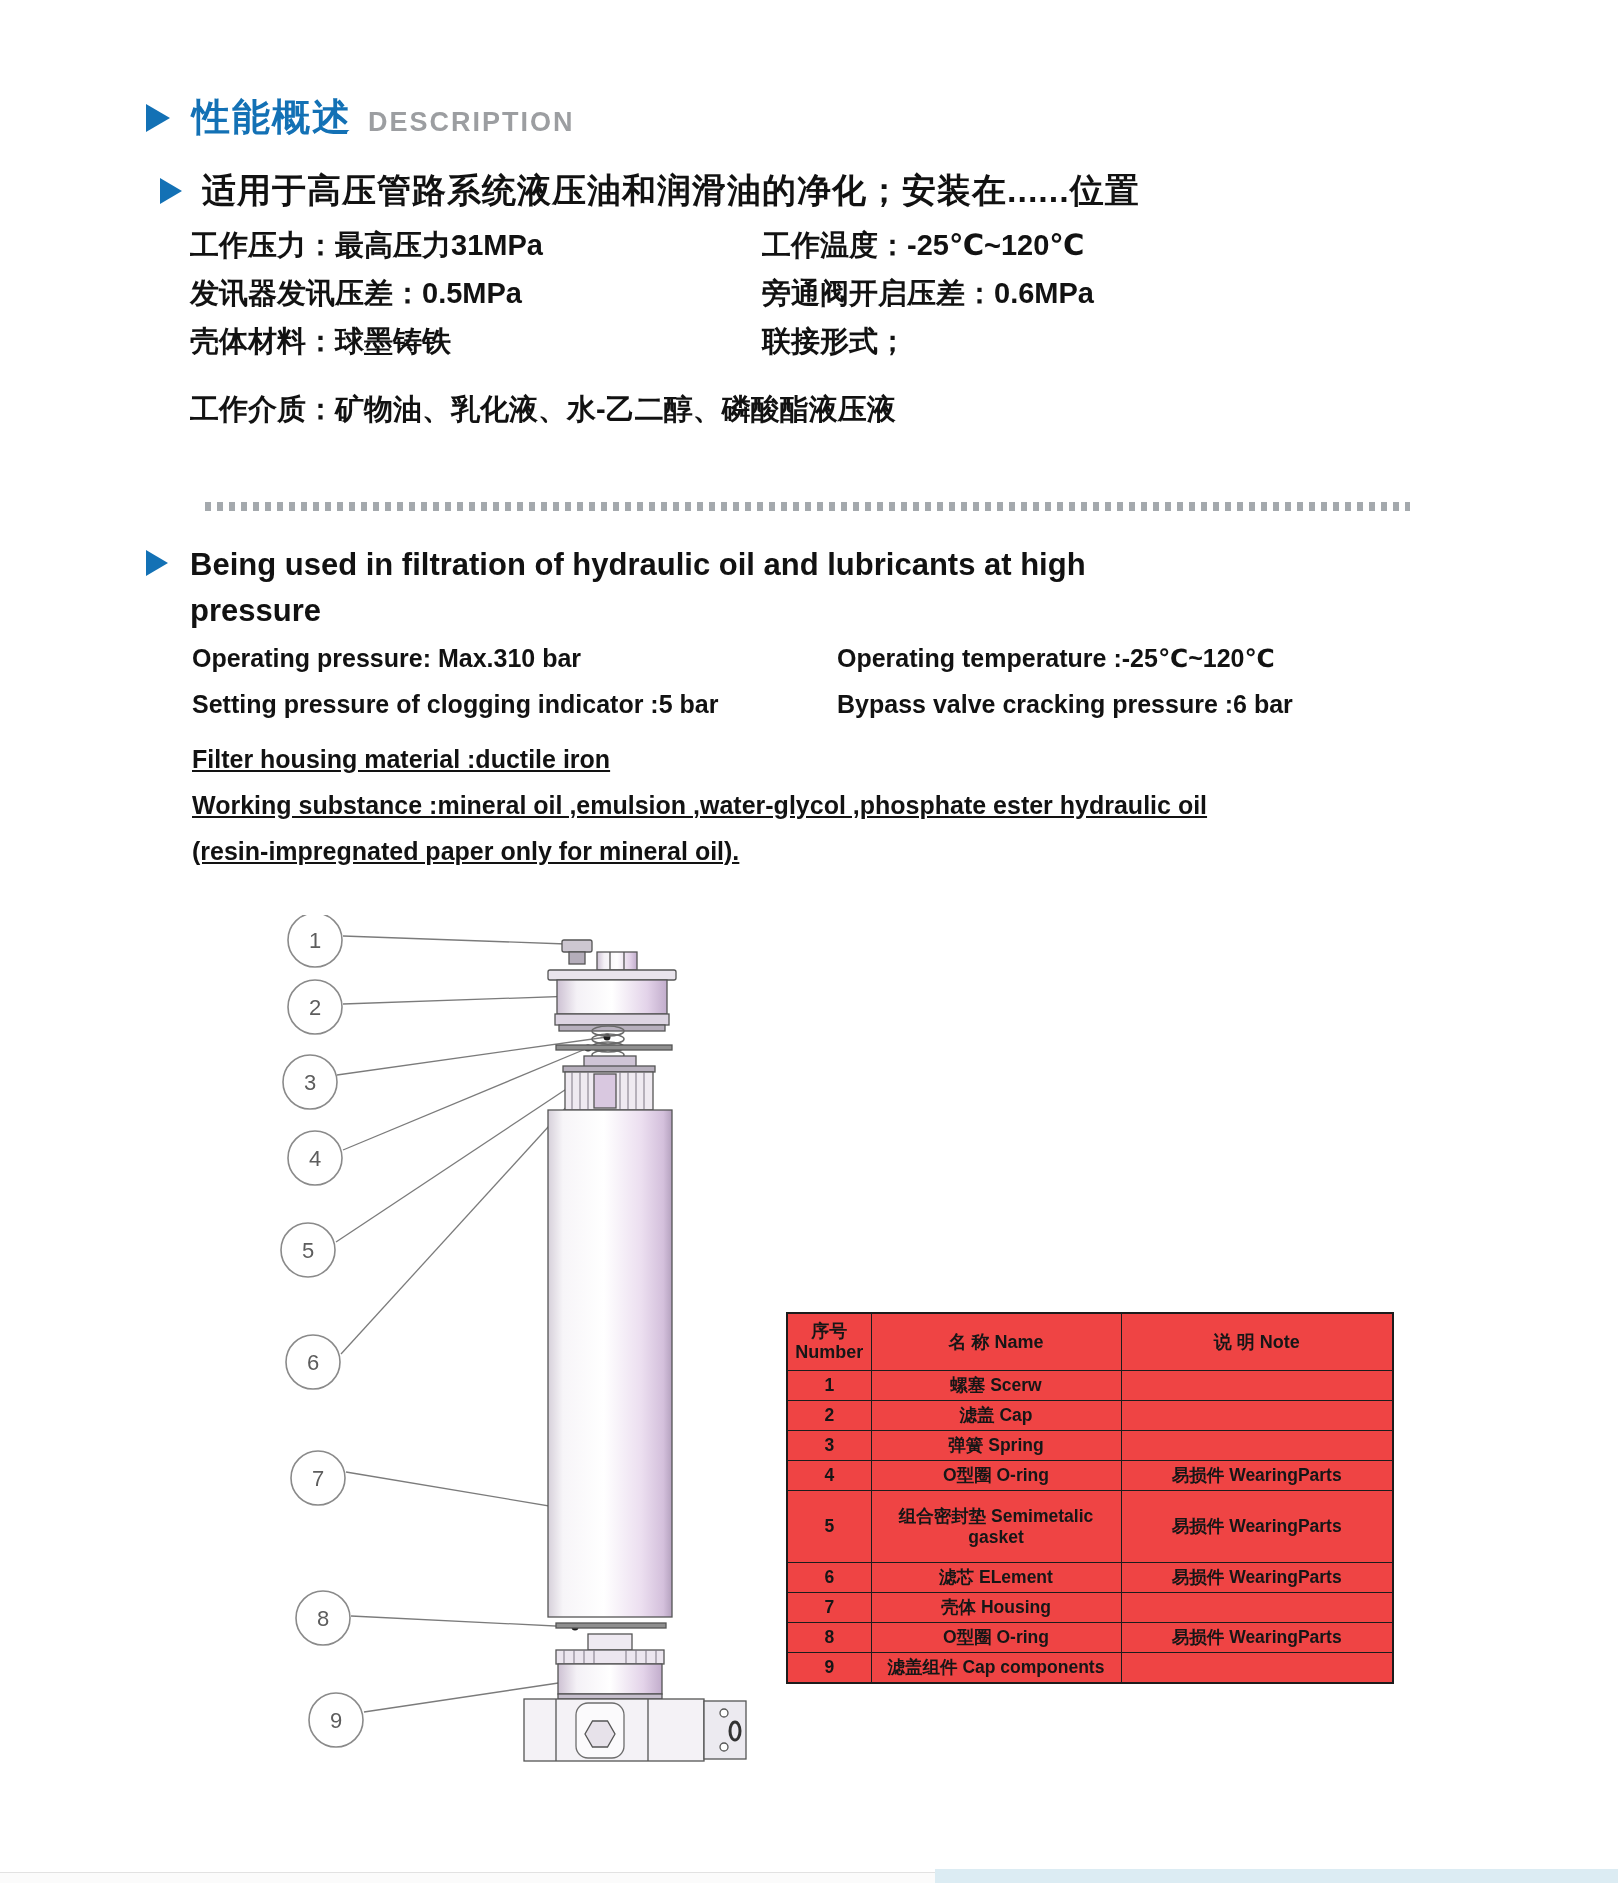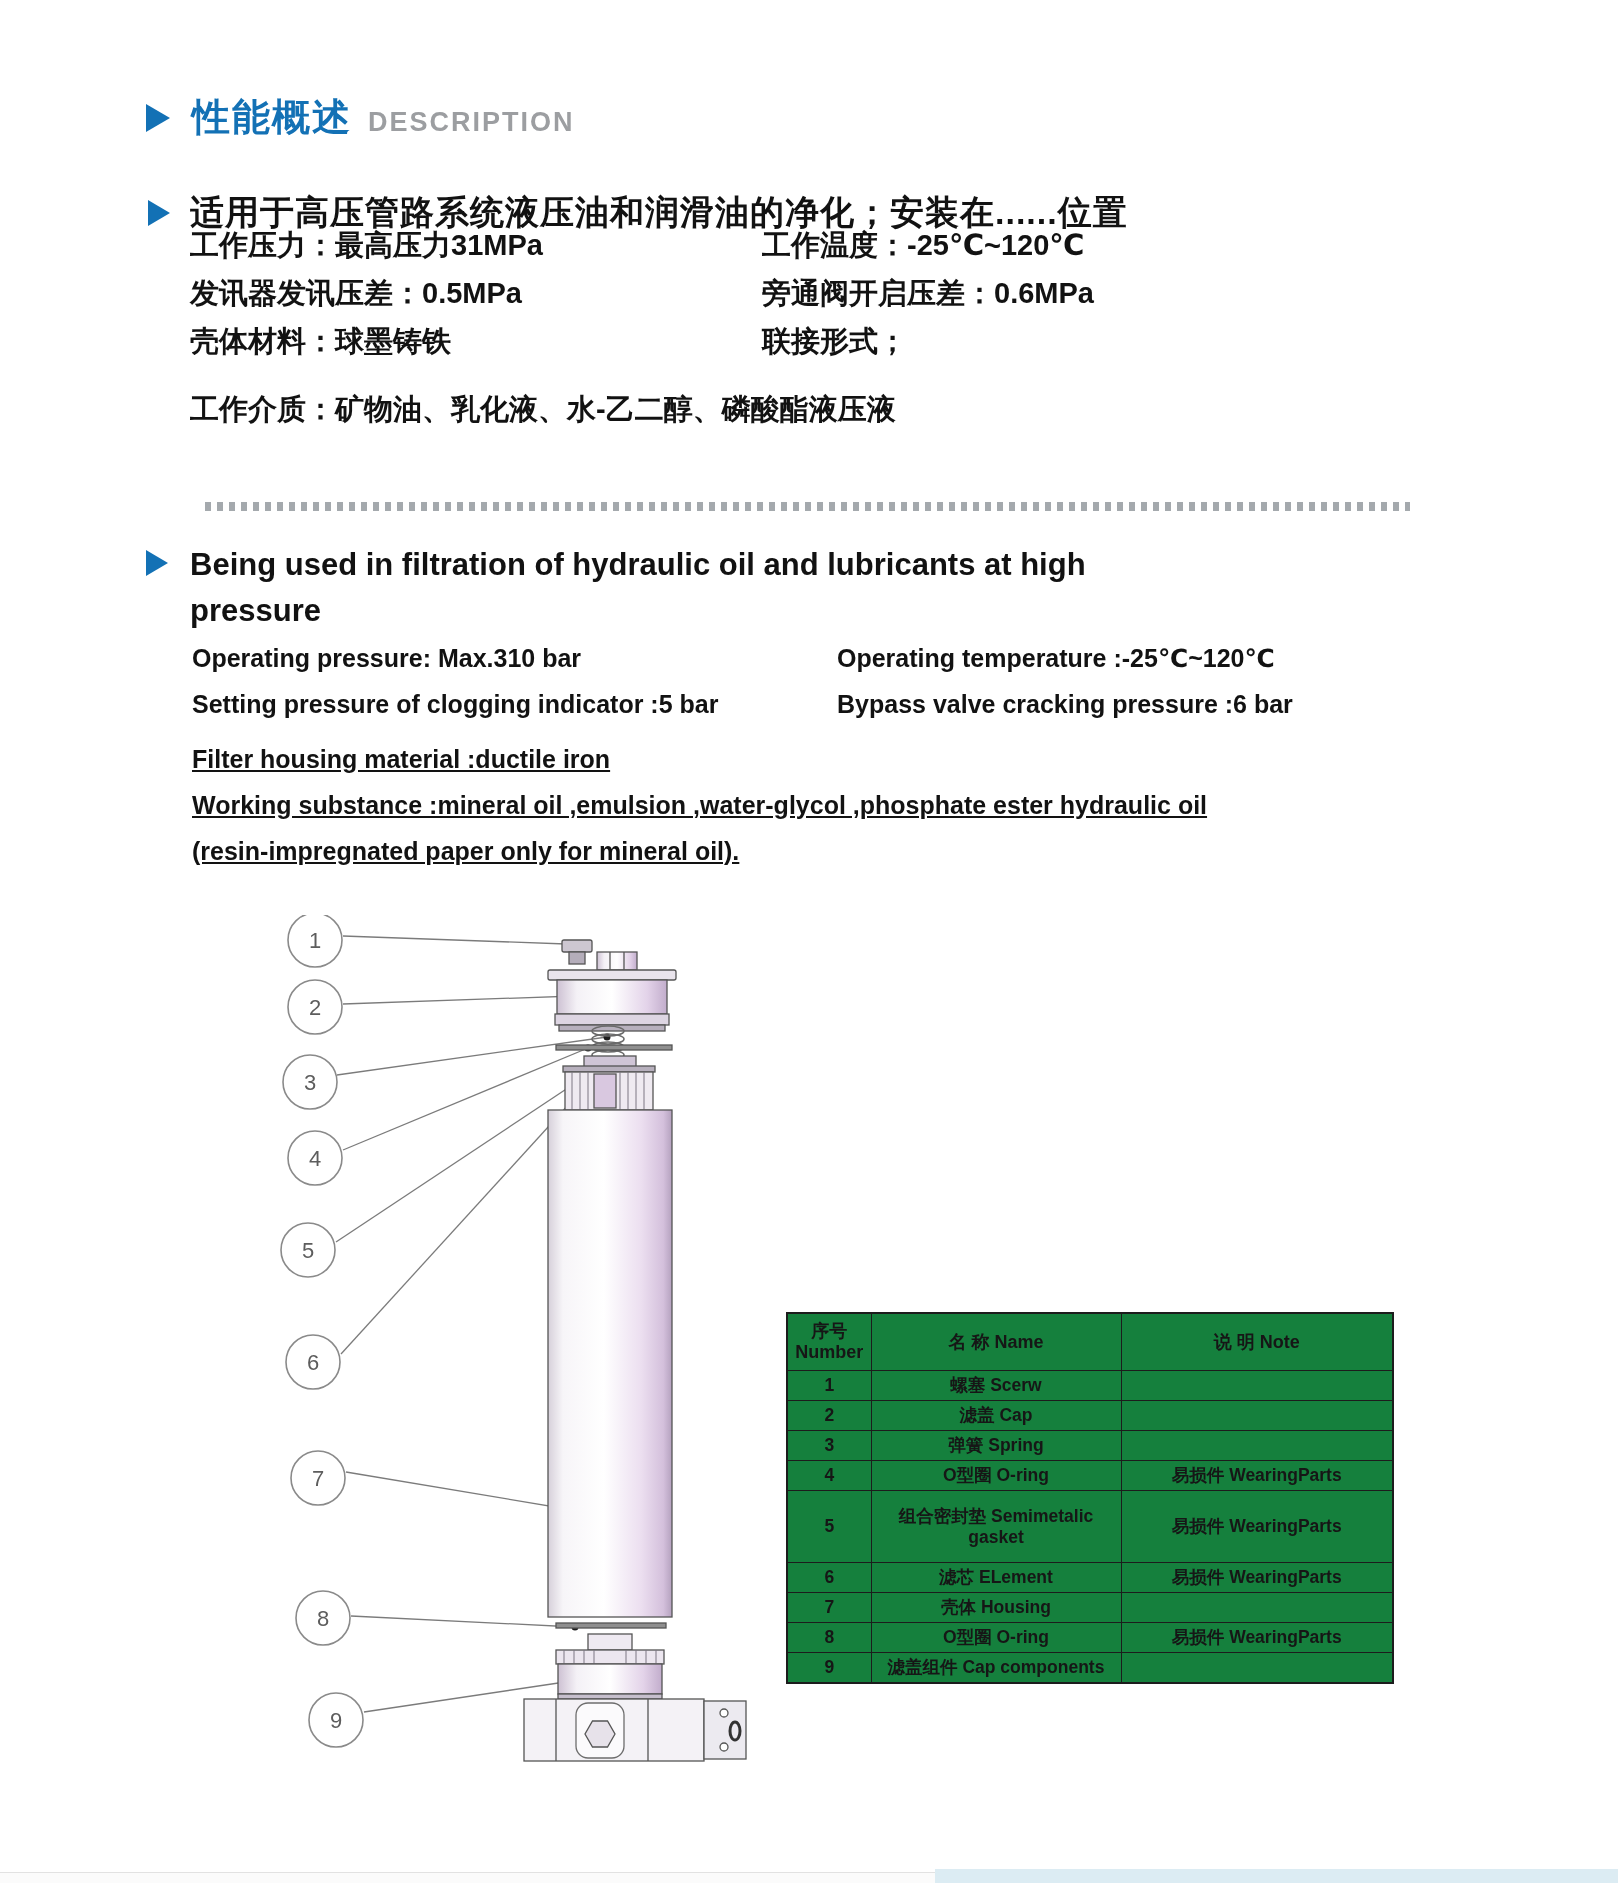--- a/index.html
+++ b/index.html
@@ -14,21 +14,21 @@
     border-bottom:14px solid transparent;
   }
   .tri.small { border-left-width:22px; border-top-width:13px; border-bottom-width:13px; }
 
   
   .sec-header { position:absolute; left:146px; top:92px; display:flex; align-items:center; }
   .sec-header .zh { font-size:38px; font-weight:bold; color:#1371b5; letter-spacing:2px; margin-left:22px; }
   .sec-header .en { font-size:27px; font-weight:bold; color:#9c9ea1; letter-spacing:2px; margin-left:16px; margin-top:10px; }
 
   
-  .headline-zh { position:absolute; left:148px; top:168px; display:flex; align-items:center;margin-top:22px; }
+  .headline-zh { position:absolute; left:160px; top:168px; display:flex; align-items:center; }
   .headline-zh .txt { font-size:34px; font-weight:bold; color:#121212; margin-left:20px; letter-spacing:1px; }
 
   
   .specs-zh { position:absolute; left:190px; top:222px; width:1220px; font-size:29px; font-weight:bold; color:#121212; }
   .specs-zh .row { display:flex; height:48px; align-items:center; }
   .specs-zh .c1 { width:572px; }
   .specs-zh .full { height:48px; display:flex; align-items:center;margin-top:20px; }
 
   
   .divider {
@@ -47,21 +47,21 @@
   .specs-en .c1 { width:645px; }
   .specs-en .line { height:46px; display:flex; align-items:center;text-decoration:underline; }
 
   
   .diagram { position:absolute; left:270px; top:915px; width:520px; height:868px; }
 
   
   .parts { position:absolute; left:786px; top:1312px; }
   table.parts-tbl {
     border-collapse:collapse; table-layout:fixed; width:606px;
-    background:#15803d; font-size:17.5px; color:#161616; font-weight:bold;
+    background:#ef4444; font-size:17.5px; color:#161616; font-weight:bold;
   }
   table.parts-tbl th, table.parts-tbl td {
     border:1.6px solid #1c1c1c; text-align:center; vertical-align:middle; padding:0 4px;
     line-height:1.15; overflow:hidden;
   }
   table.parts-tbl th { height:56px; font-size:18px; }
   table.parts-tbl td { height:29px; }
   table.parts-tbl tr.tall td { height:71px; }
   table.parts-tbl { border:2.5px solid #1c1c1c; }
   .hdr-two span { display:block; }

